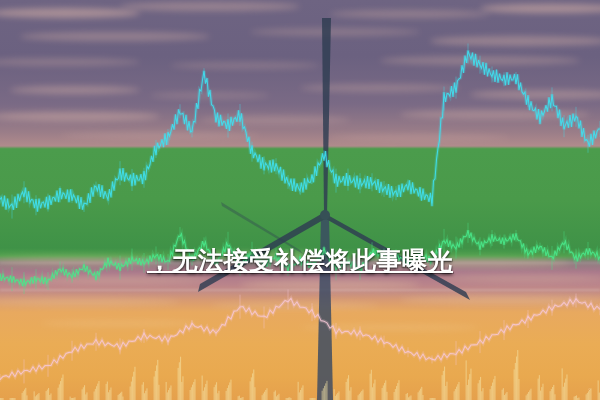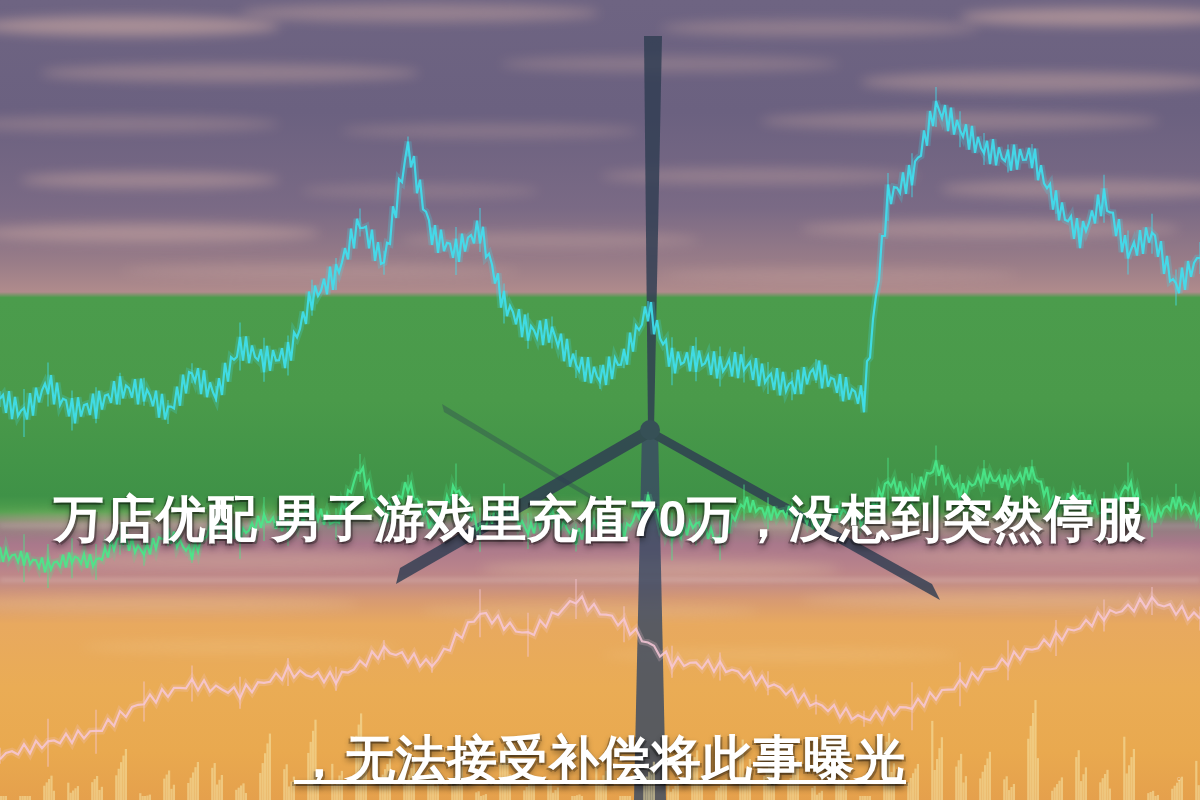--- a/index.html
+++ b/index.html
@@ -543,18 +543,17 @@
           <rect x="597.60" y="380.43" width="1.1" height="19.57" fill="#f6e6a8" opacity="0.55"></rect>
           <rect x="598.80" y="392.58" width="1.1" height="7.42" fill="#f6e6a8" opacity="0.55"></rect>
           <rect x="600.00" y="389.88" width="1.1" height="10.12" fill="#f6e6a8" opacity="0.55"></rect>
           <rect x="601.20" y="387.18" width="1.1" height="12.82" fill="#f6e6a8" opacity="0.55"></rect>
           <rect x="602.40" y="384.48" width="1.1" height="15.52" fill="#f6e6a8" opacity="0.55"></rect>
         </g>
       </g>
   </svg>
 
   <div class="headline">
-    <span class="ln ln1">万店优配 男子游戏里充值70万，没想到突然停服</span>
     <span class="ln ln2">，无法接受补偿将此事曝光</span>
   </div>
 
   <div class="mark">◦</div>
 </div>
 
 </body></html>

